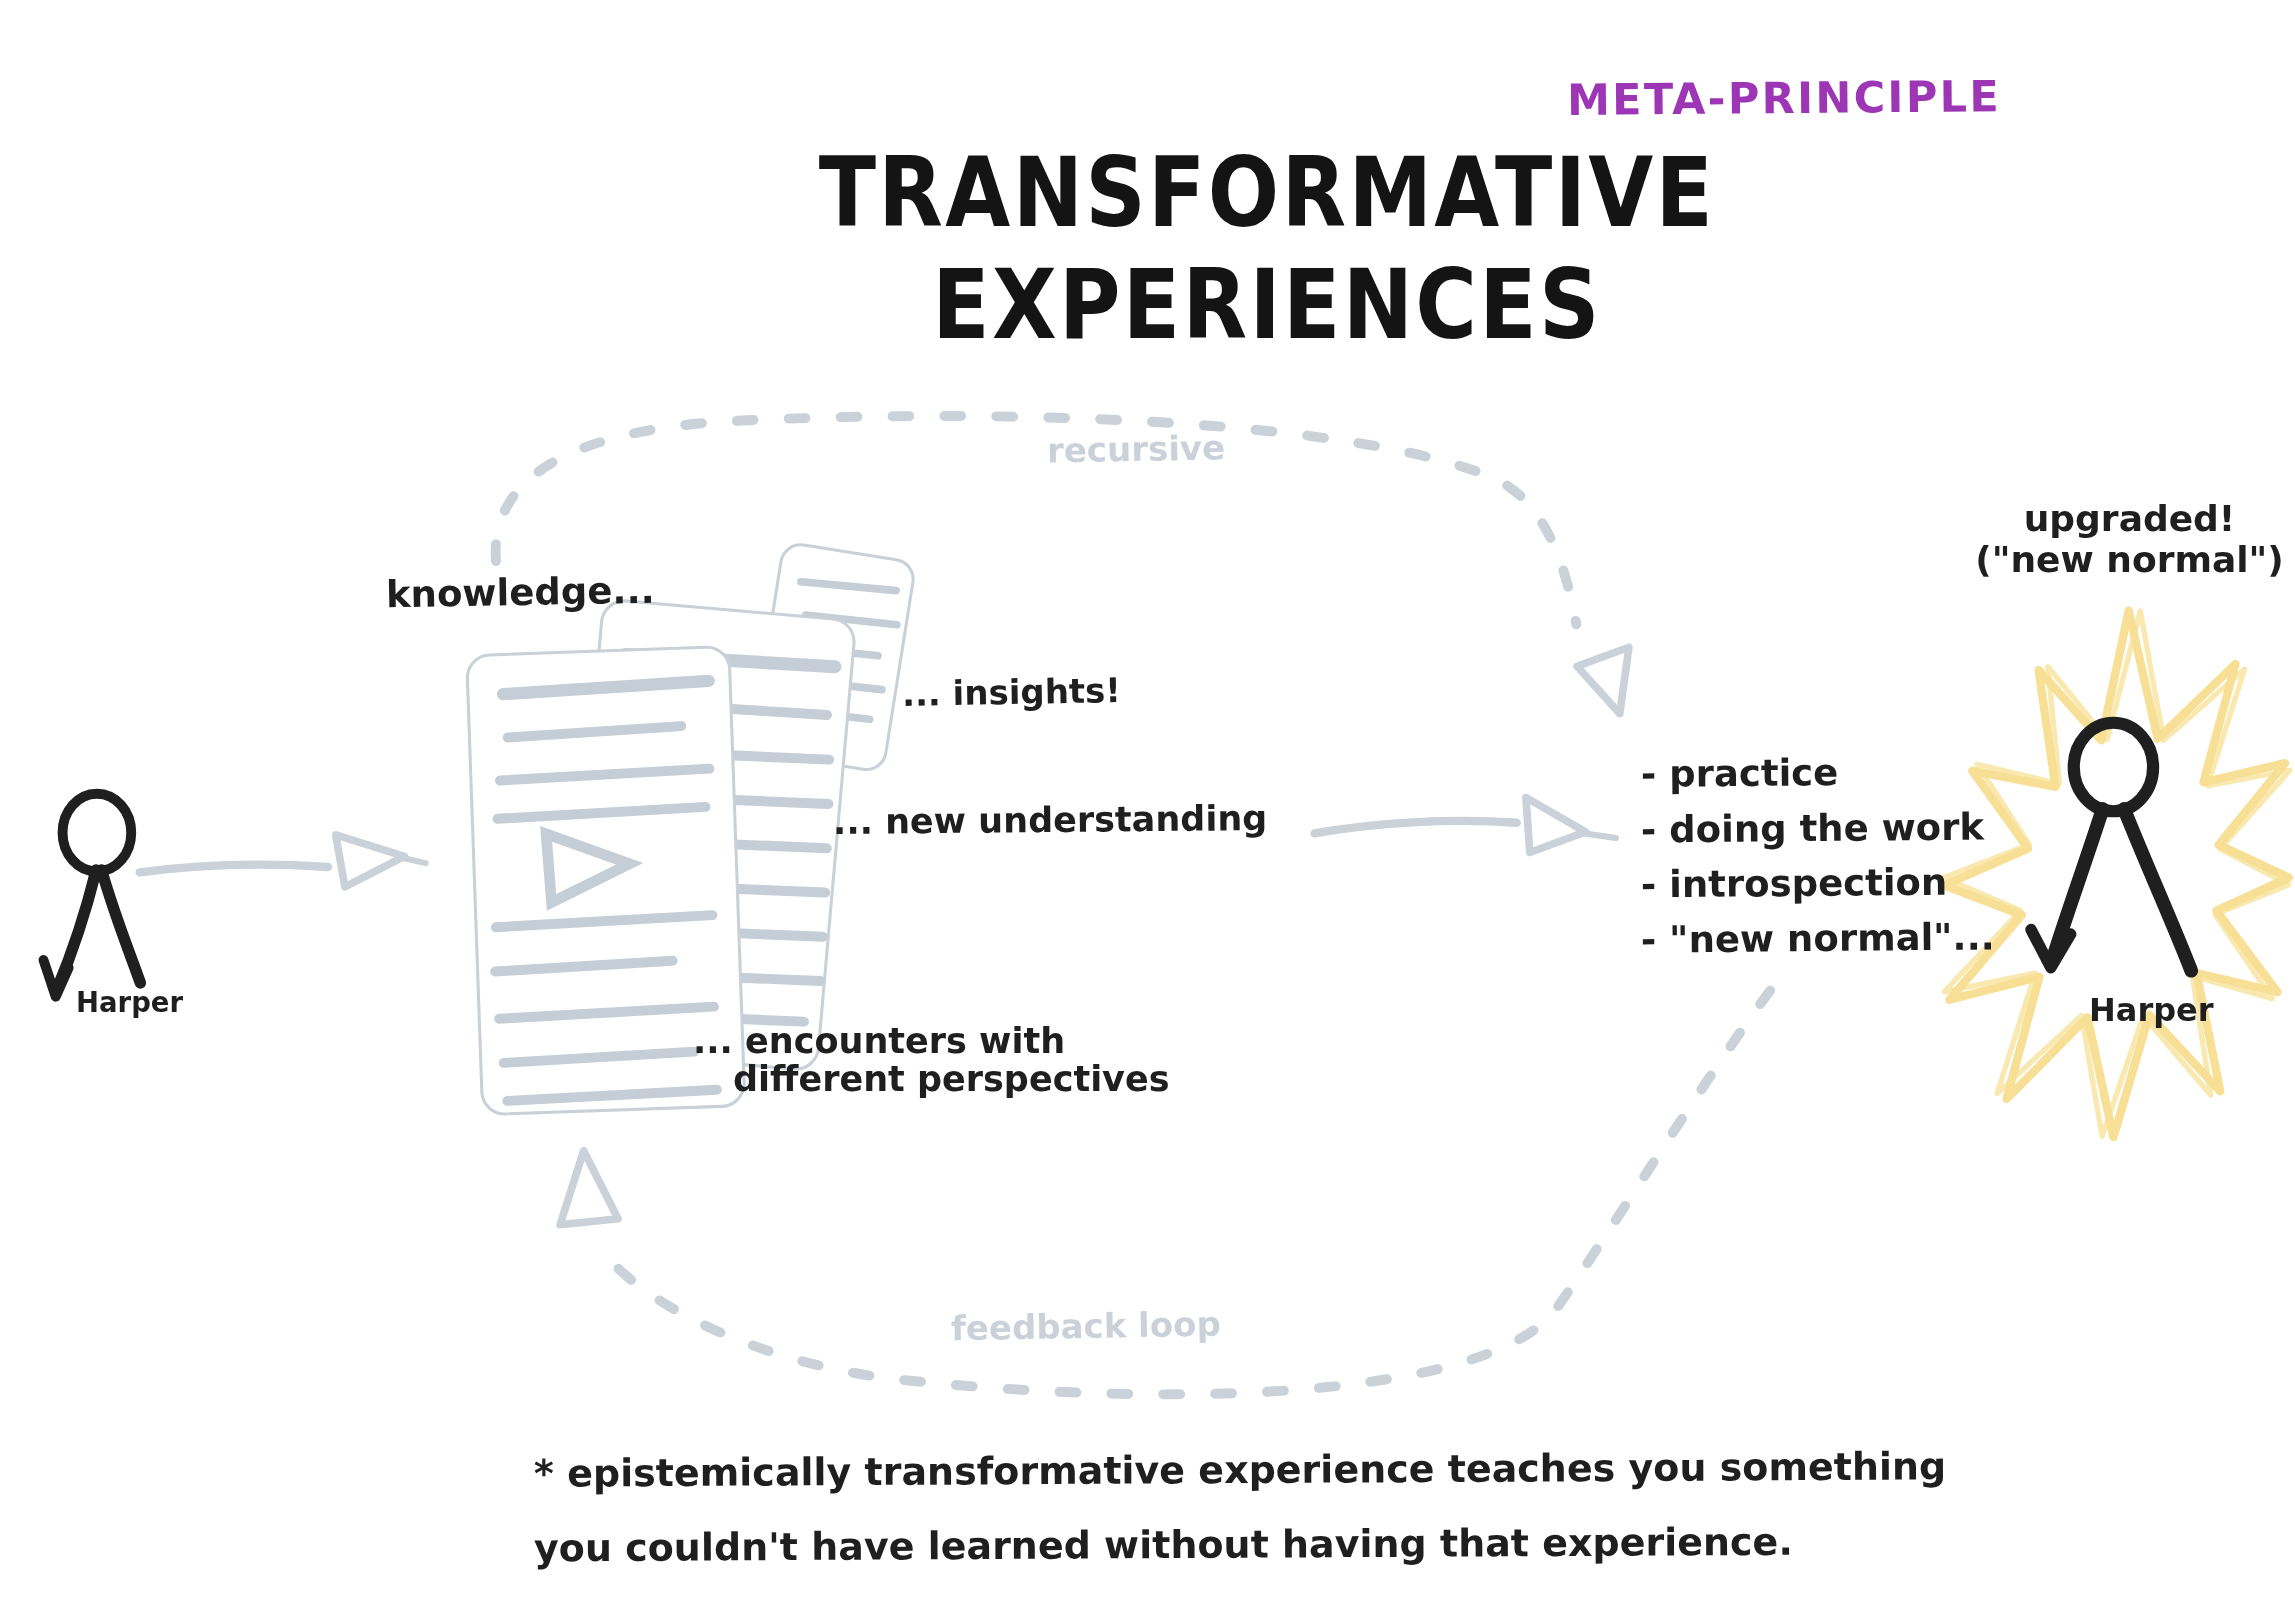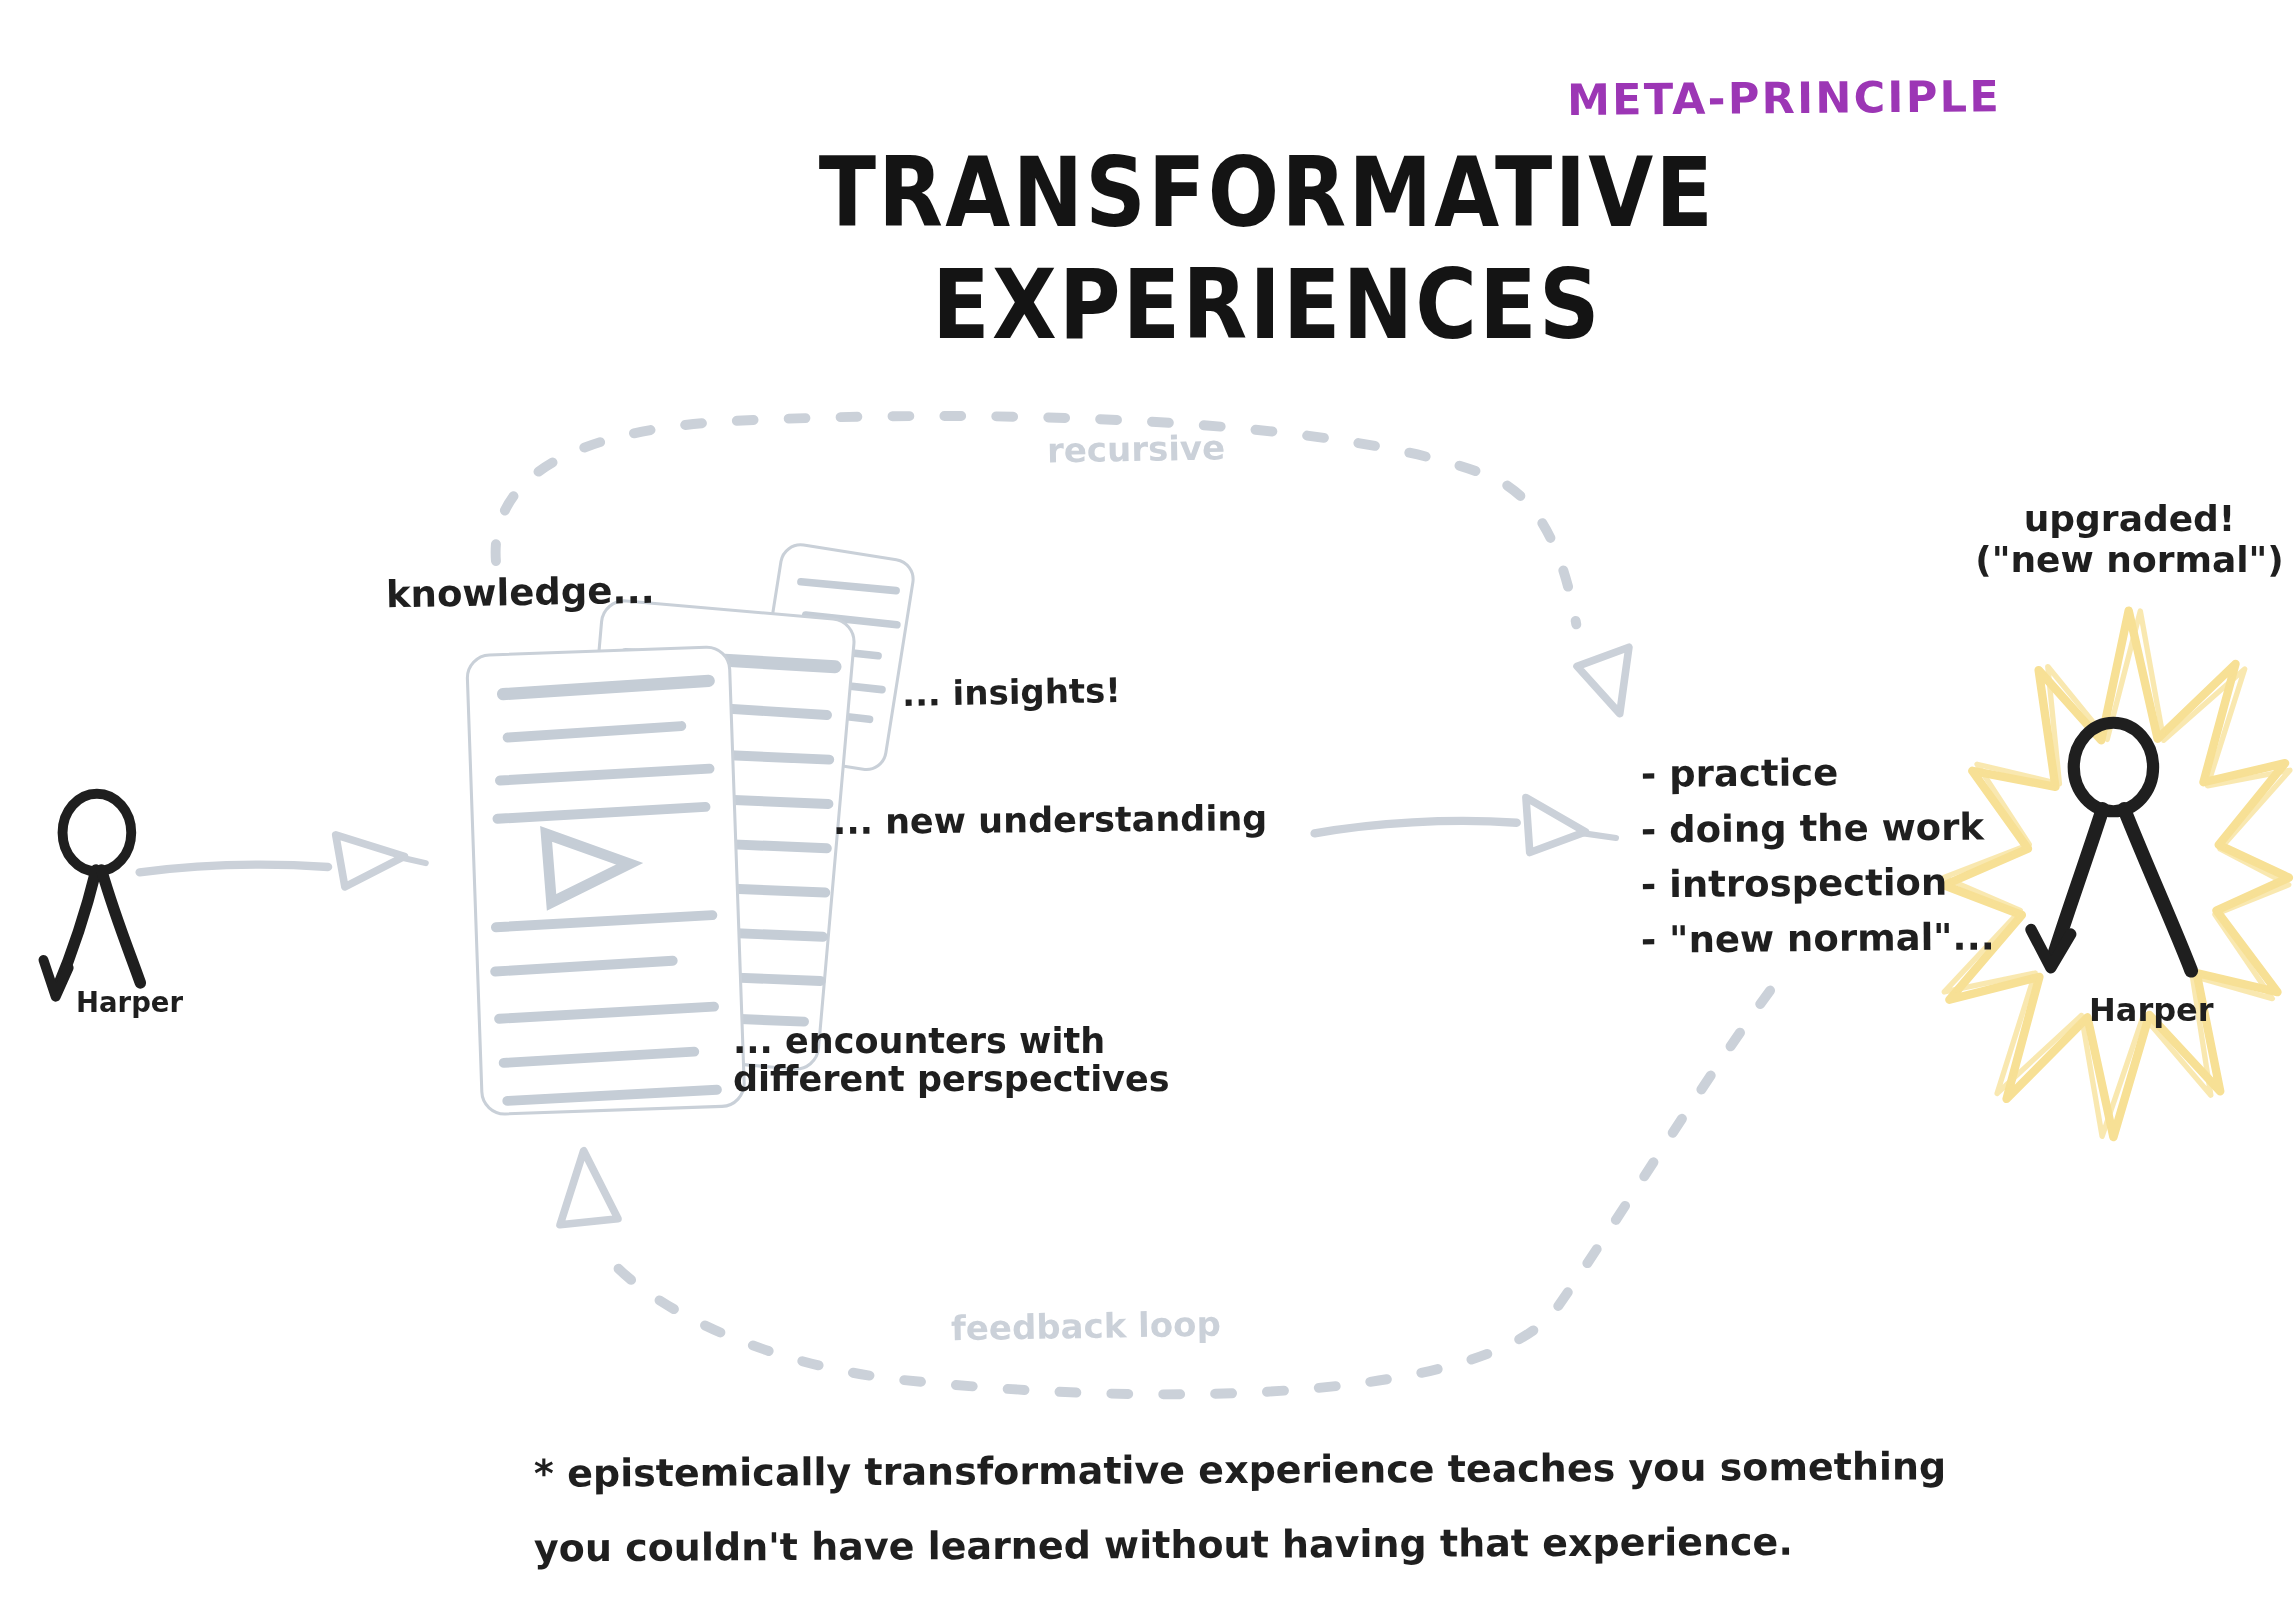--- a/index.html
+++ b/index.html
@@ -120,21 +120,21 @@
   <div class="title">TRANSFORMATIVE EXPERIENCES</div>
 
   <div class="label gray" style="left:1047px;top:429px;font-size:34px;transform:rotate(-1deg);">recursive</div>
 
   <div class="label" style="left:386px;top:571px;font-size:37px;transform:rotate(-1deg);">knowledge...</div>
 
   <div class="label" style="left:902px;top:672px;font-size:34px;transform:rotate(-1deg);">... insights!</div>
 
   <div class="label" style="left:833px;top:800px;font-size:35px;transform:rotate(-0.5deg);">... new understanding</div>
 
-  <div class="label" style="left:733px;top:1021px;font-size:35px;">... encounters with</div>
+  <div class="label" style="left:693px;top:1021px;font-size:35px;">... encounters with</div>
   <div class="label" style="left:733px;top:1059px;font-size:35px;">different perspectives</div>
 
   <div class="list-item" style="top:752px;">- practice</div>
   <div class="list-item" style="top:807px;">- doing the work</div>
   <div class="list-item" style="top:862px;">- introspection</div>
   <div class="list-item" style="top:917px;">- "new normal"...</div>
 
   <div class="label" style="left:1954px;top:498px;width:351px;text-align:center;font-size:36px;">upgraded!</div>
   <div class="label" style="left:1954px;top:539px;width:351px;text-align:center;font-size:36px;">("new normal")</div>
 

